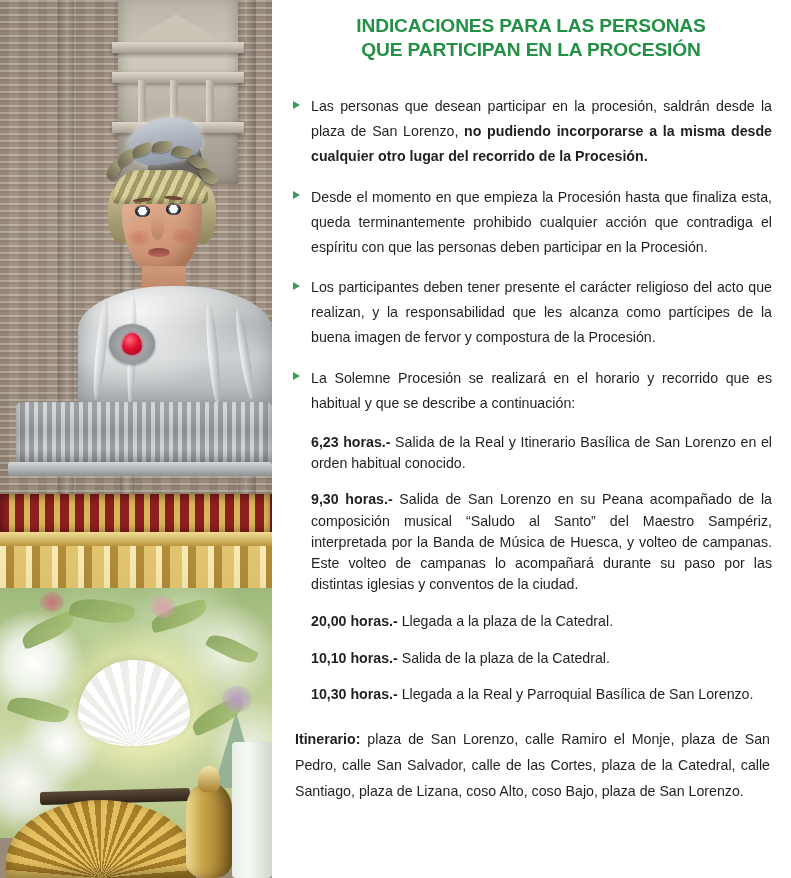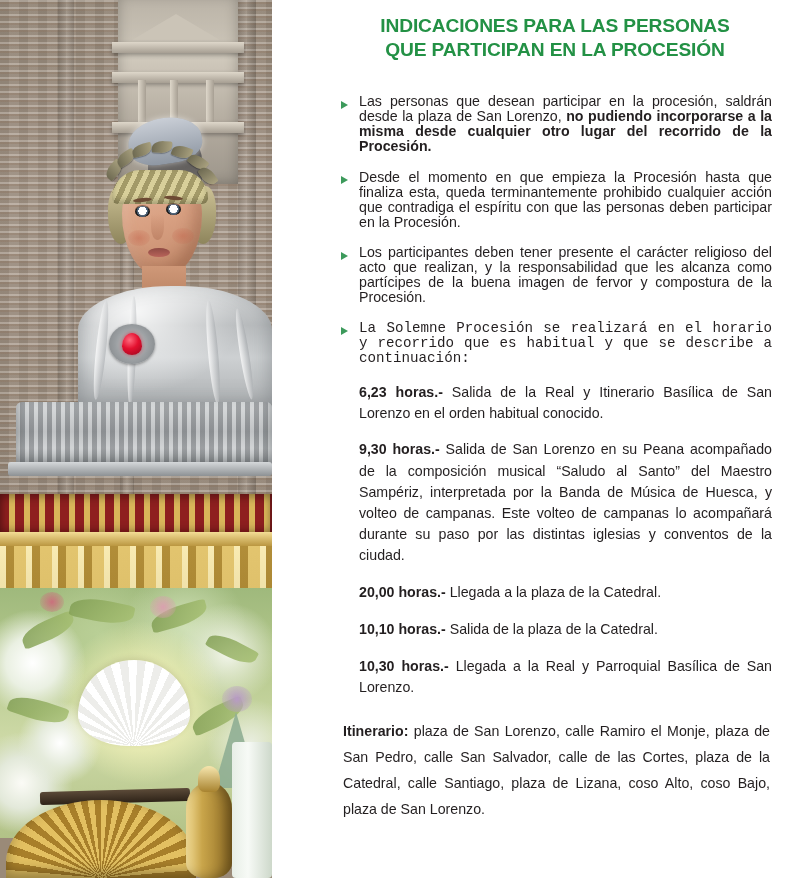--- a/index.html
+++ b/index.html
@@ -13,21 +13,20 @@
     overflow: hidden;
     font-family: "Liberation Sans", sans-serif;
     color: #231f20;
   }
   .page {
     position: relative;
     width: 791px;
     height: 654px;
     display: flex;
     background: #ffffff;
-    gap: 48px;
   }
 
   
   .photo-col {
     position: relative;
     width: 272px;
     height: 878px;
     flex: 0 0 272px;
     overflow: hidden;
     background: #9a8a78;
@@ -435,25 +434,25 @@
   .doc-title .tline { display: block; }
 
   .bullets {
     margin-top: 33px;
   }
   .bullet-item {
     position: relative;
     padding-left: 21px;
     margin-bottom: 15.5px;
     font-size: 14.2px;
-    line-height: 15px;
+    line-height: 25px;
     text-align: justify;
     color: #231f20;
   }
-  .bullet-item:last-child { margin-bottom: 0; font-family: Liberation Mono, monospace; }
+  .bullet-item:last-child { margin-bottom: 0; }
   .tri {
     position: absolute;
     left: 3px;
     top: 6.5px;
     width: 0; height: 0;
     border-top: 4.5px solid transparent;
     border-bottom: 4.5px solid transparent;
     border-left: 7px solid #3c9a5b;
   }
   .bullet-item b { font-weight: bold; }

